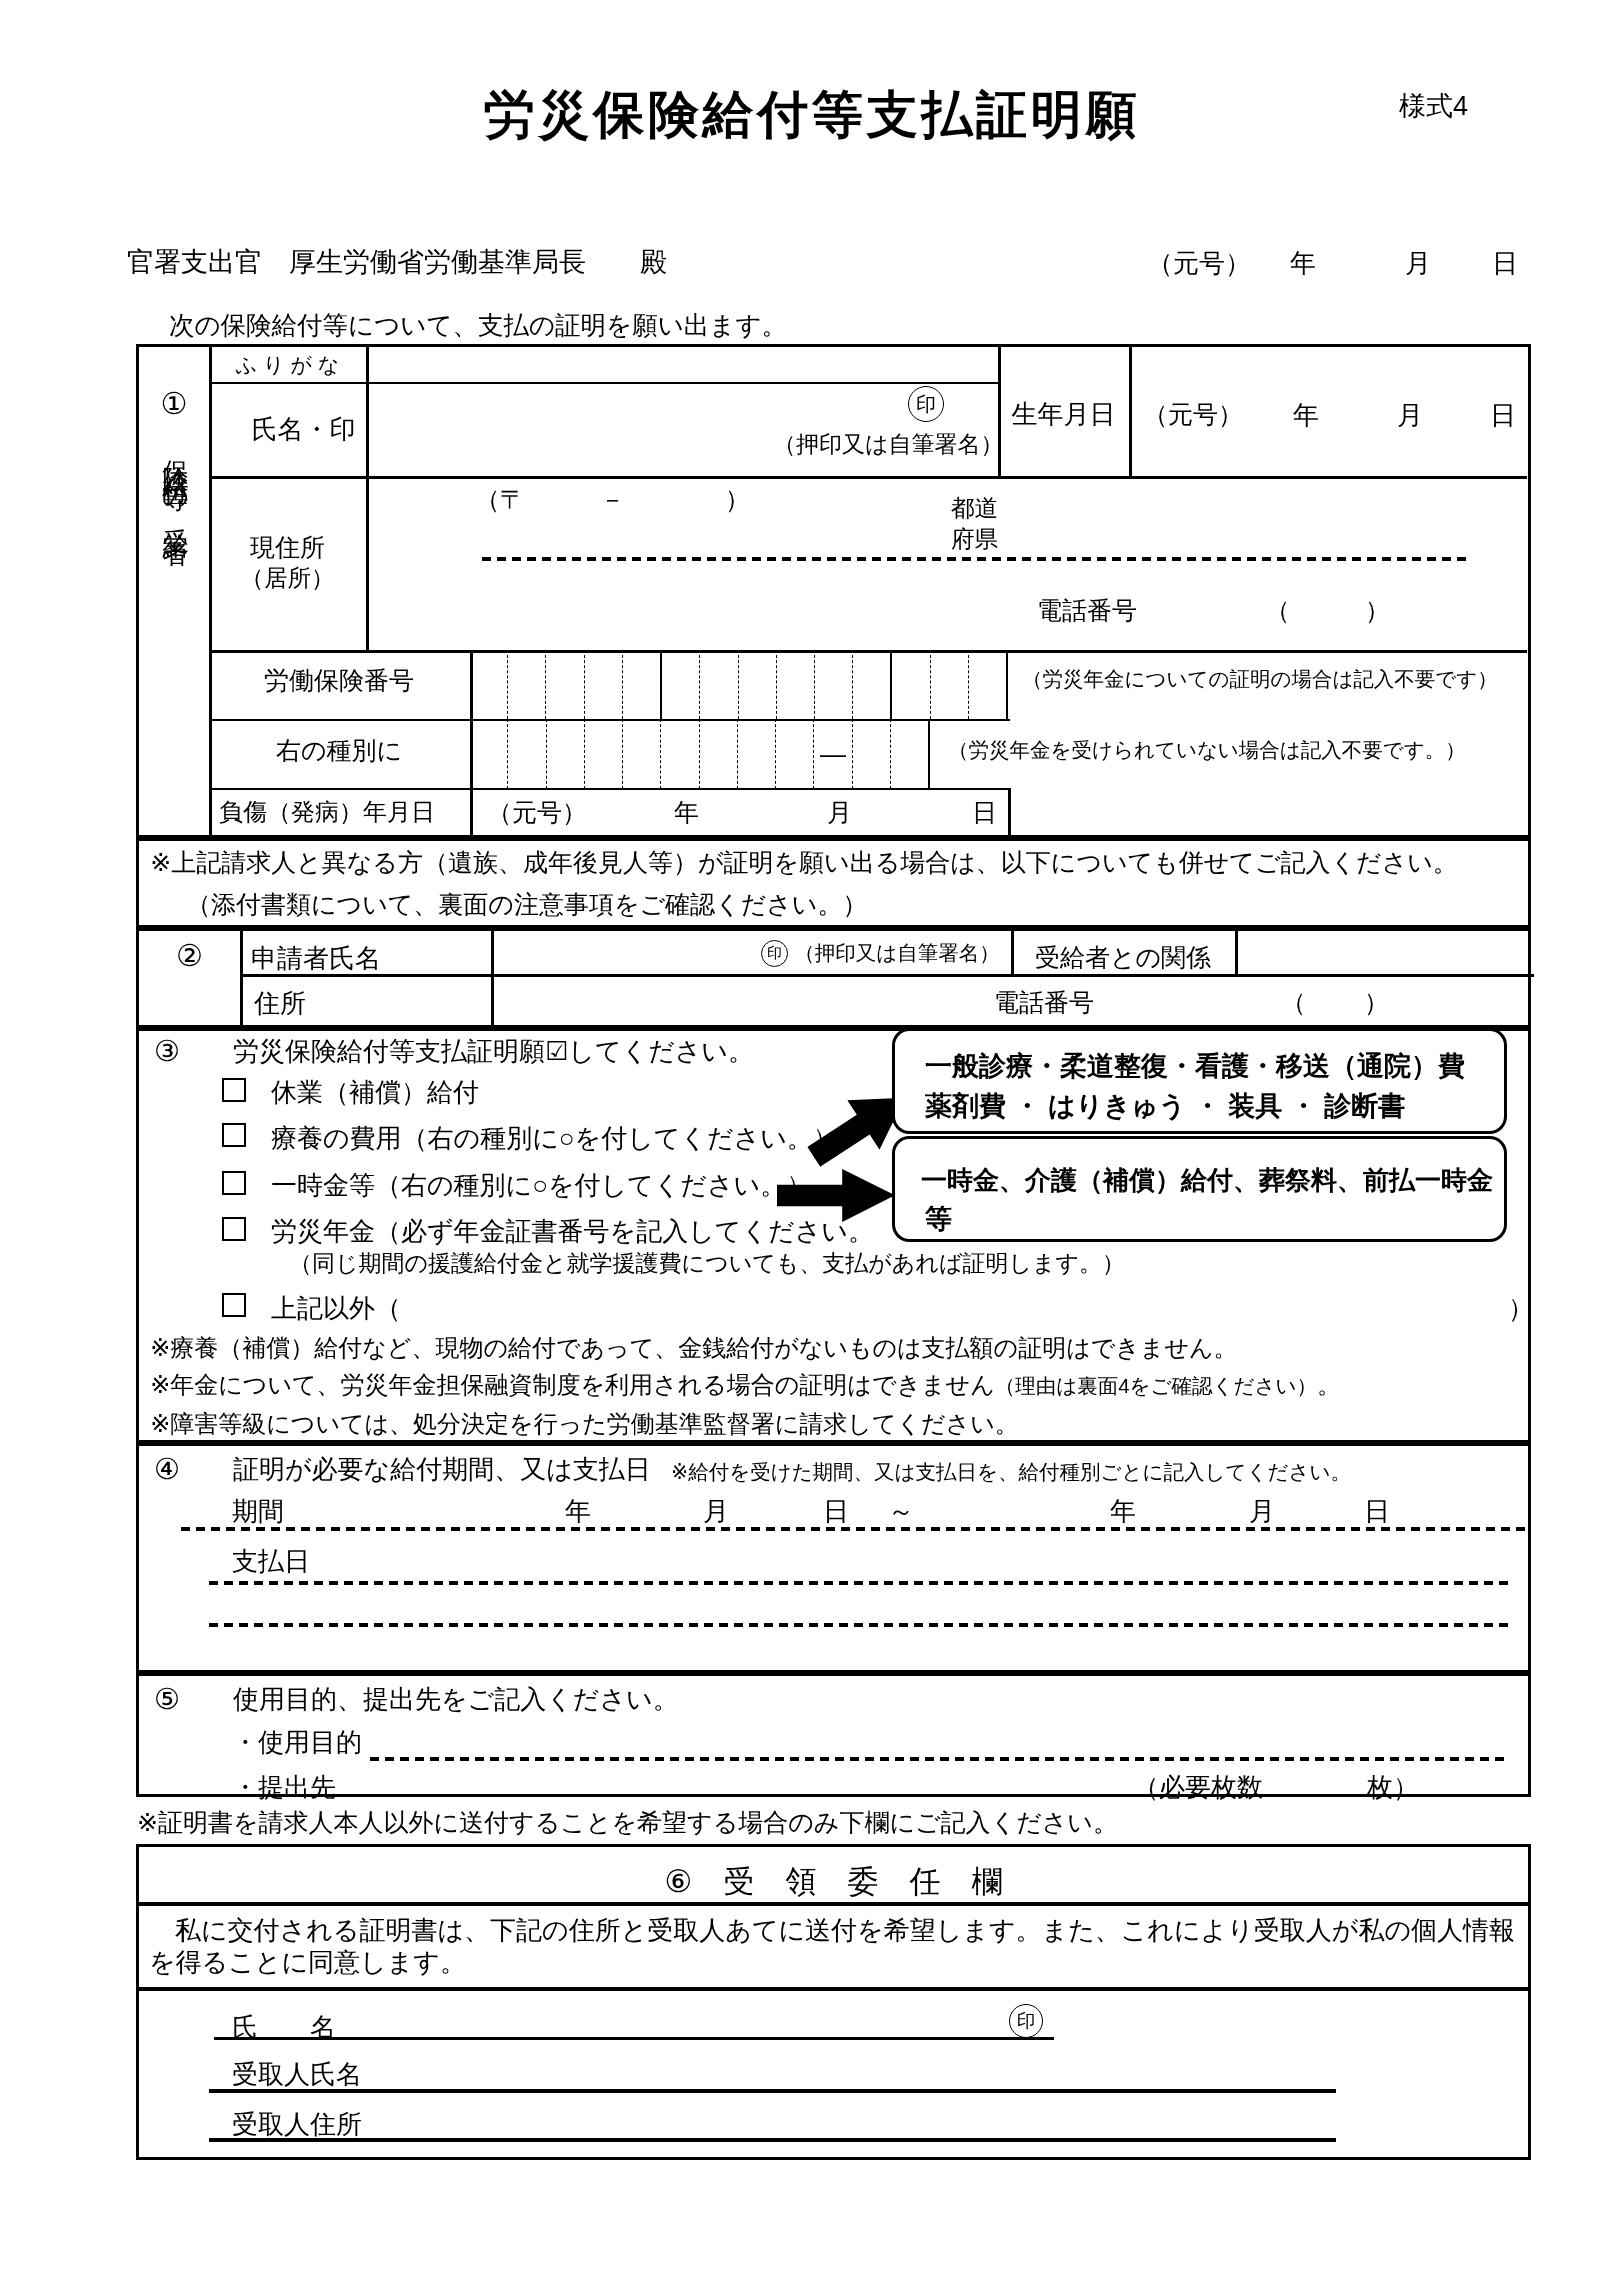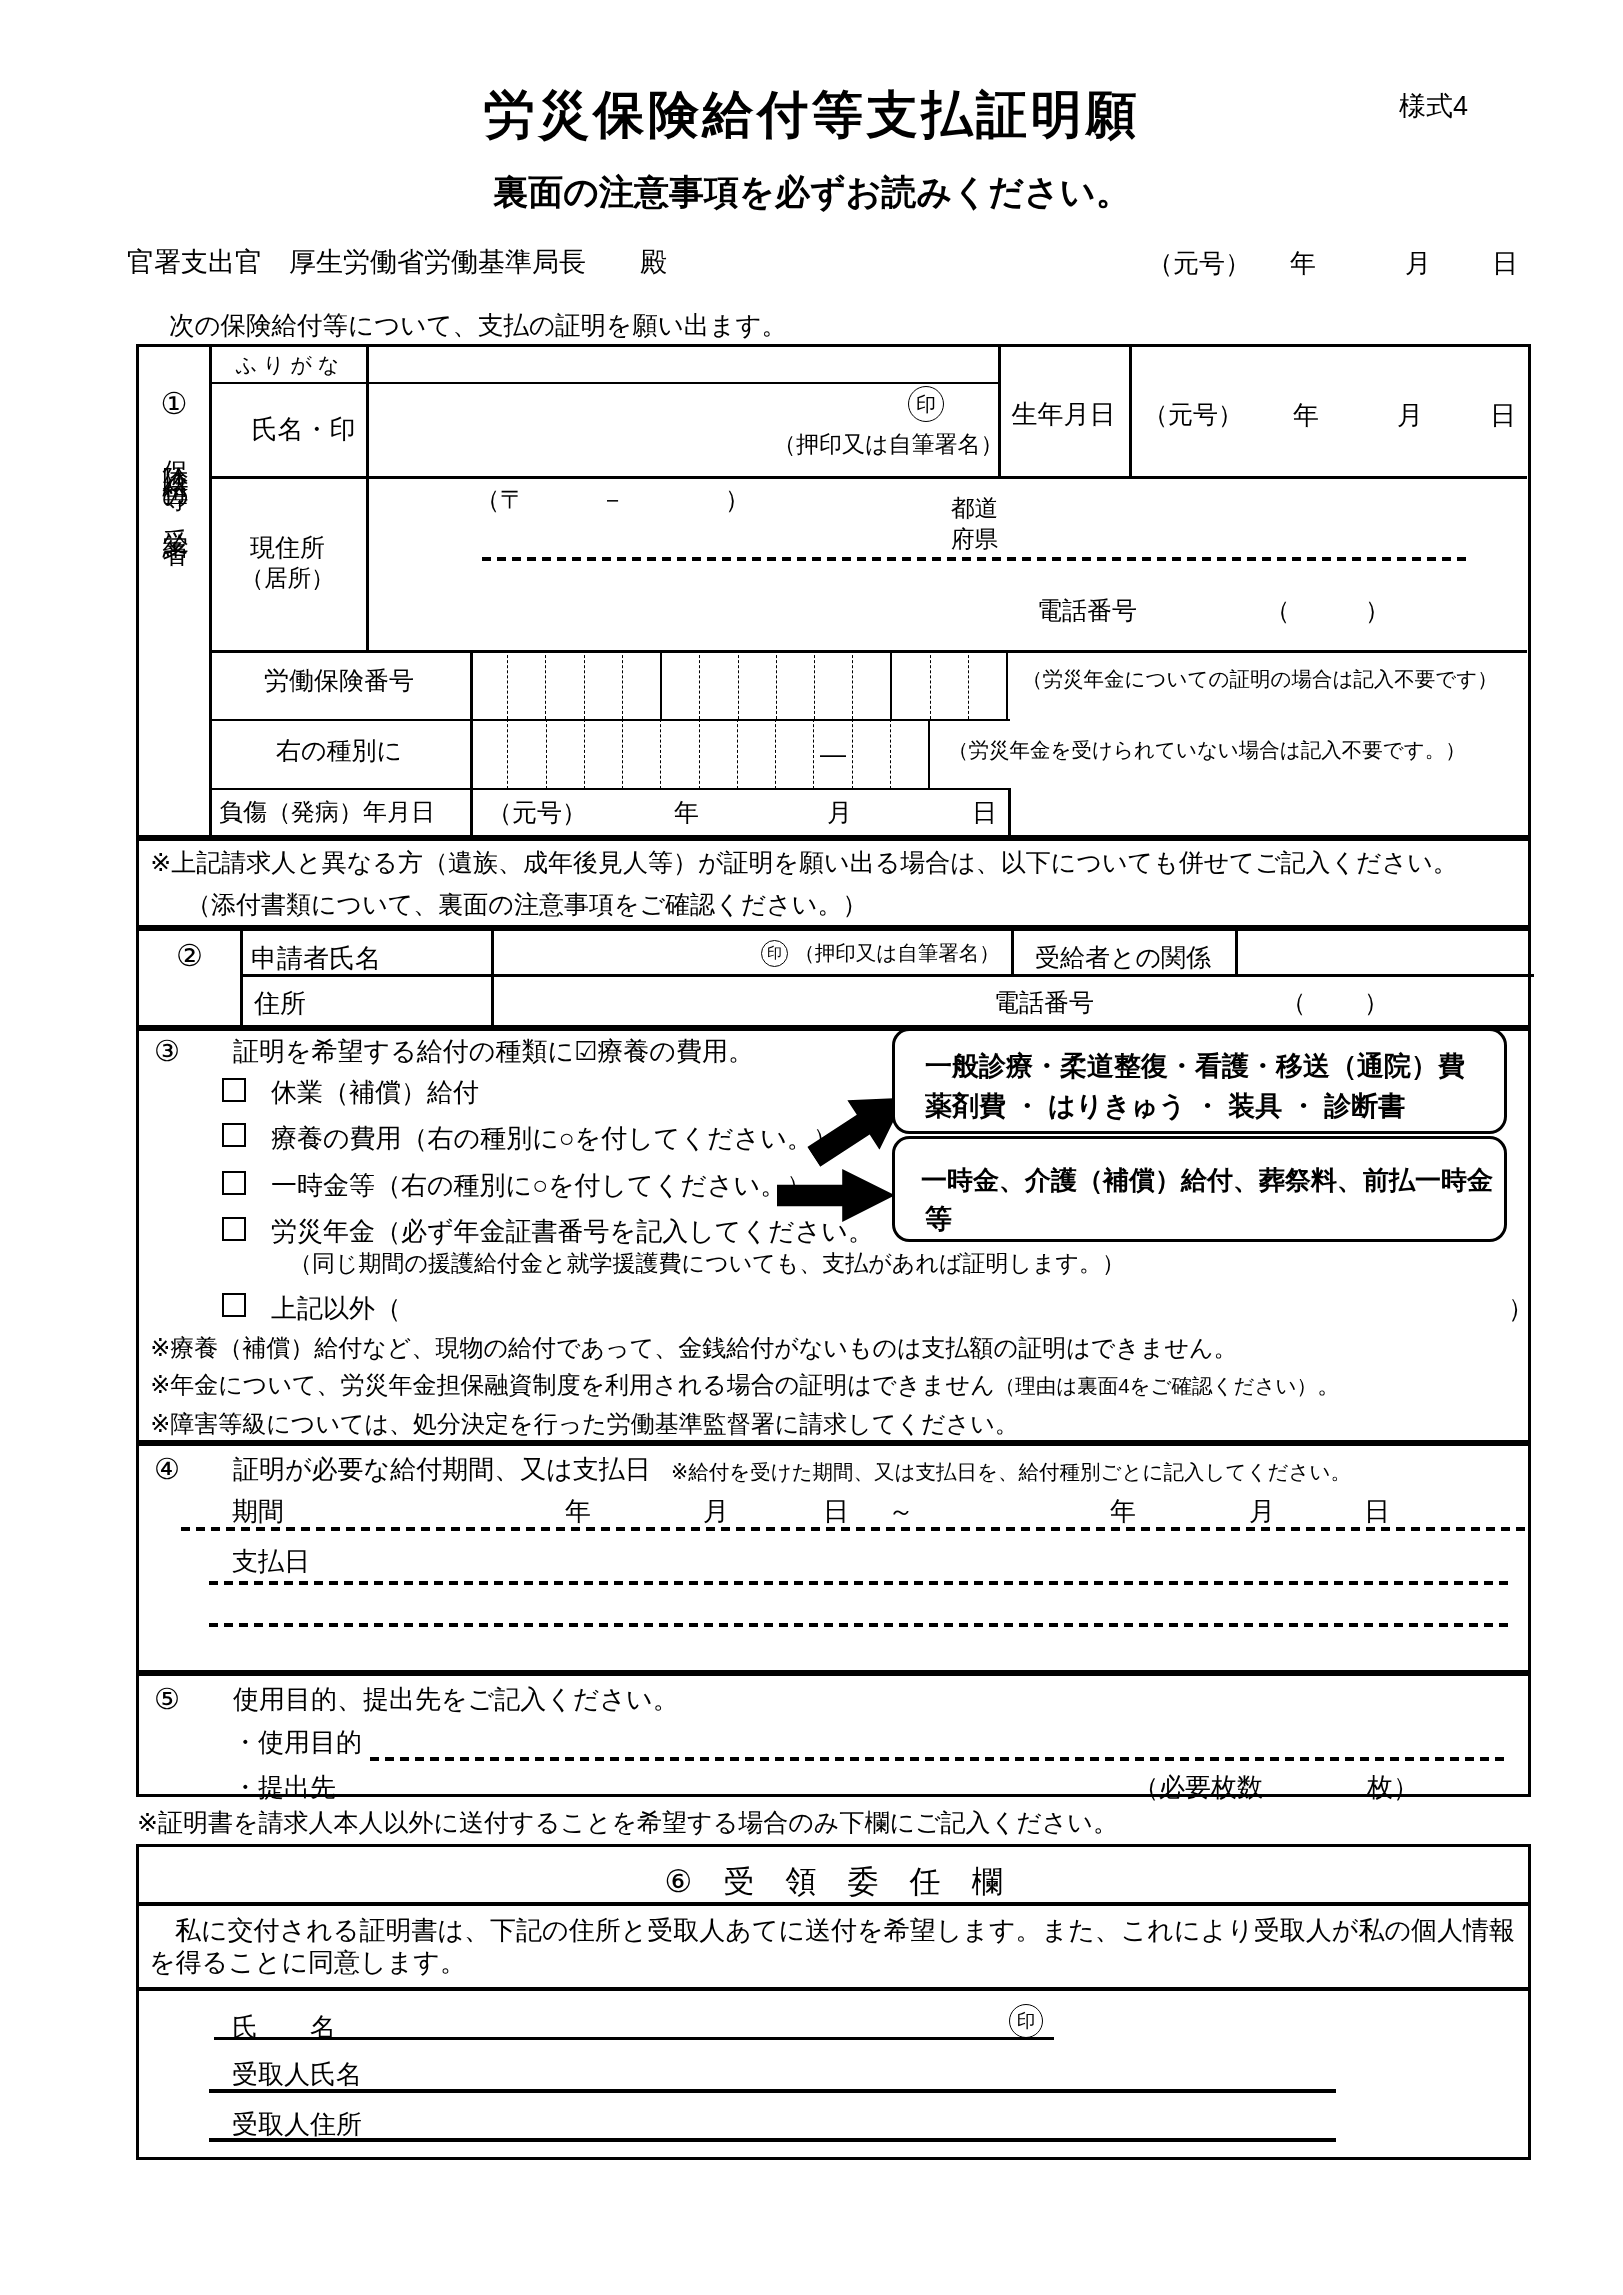--- a/index.html
+++ b/index.html
@@ -24,21 +24,20 @@
   .b{font-weight:bold;}
   .inlineflex{display:flex;align-items:center;gap:6.2px;}
 </style>
 </head>
 <body>
 
 <div id="page">
 
   <div class="abs" style="left:1399px;top:88px;font-size:27px;">様式4</div>
   <div class="abs ctr b" style="left:0;right:0;top:81px;font-size:51px;letter-spacing:3.7px;">労災保険給付等支払証明願</div>
-  <div class="abs ctr b" style="left:0;right:0;top:169px;font-size:35px;">裏面の注意事項を必ずお読みください。</div>
   <div class="abs" style="left:127px;top:244px;font-size:27px;">官署支出官　厚生労働省労働基準局長　　殿</div>
   <div class="abs" style="left:1147px;top:246px;font-size:26px;">（元号）</div>
   <div class="abs" style="left:1290px;top:246px;font-size:26px;">年</div>
   <div class="abs" style="left:1405px;top:246px;font-size:26px;">月</div>
   <div class="abs" style="left:1492px;top:246px;font-size:26px;">日</div>
   <div class="abs" style="left:169px;top:308px;font-size:25.5px;">次の保険給付等について、支払の証明を願い出ます。</div>
 
   <div class="box" style="left:136px;top:344px;width:1395px;height:1453px;">
 
     <div class="vline" style="left:70px;top:0;height:488px;"></div>
@@ -141,21 +140,21 @@
       <span style="font-size:20.5px;">（押印又は自筆署名）</span>
     </div>
     <div class="abs ctr" style="left:872px;width:224px;top:594px;font-size:25px;">受給者との関係</div>
     <div class="abs" style="left:115px;top:639px;font-size:26px;">住所</div>
     <div class="abs" style="left:855px;top:639px;font-size:25px;">電話番号</div>
     <div class="abs" style="left:1142px;top:639px;font-size:25px;">（</div>
     <div class="abs" style="left:1225px;top:639px;font-size:25px;">）</div>
     <div class="hdiv" style="top:678px;"></div>
 
     <div class="abs" style="left:15px;top:687px;font-size:29px;">③</div>
-    <div class="abs" style="left:94px;top:687px;font-size:26px;">証明を希望する給付の種類に☑療養の費用。</div>
+    <div class="abs" style="left:94px;top:687px;font-size:26px;">労災保険給付等支払証明願☑してください。</div>
 
     <div class="cb" style="left:83px;top:731px;"></div>
     <div class="abs" style="left:132px;top:728px;font-size:26px;">休業（補償）給付</div>
 
     <div class="cb" style="left:83px;top:776px;"></div>
     <div class="abs" style="left:132px;top:774px;font-size:26px;">療養の費用（右の種別に○を付してください。）</div>
 
     <div class="cb" style="left:83px;top:824px;"></div>
     <div class="abs" style="left:132px;top:821px;font-size:26px;">一時金等（右の種別に○を付してください。）</div>
 

